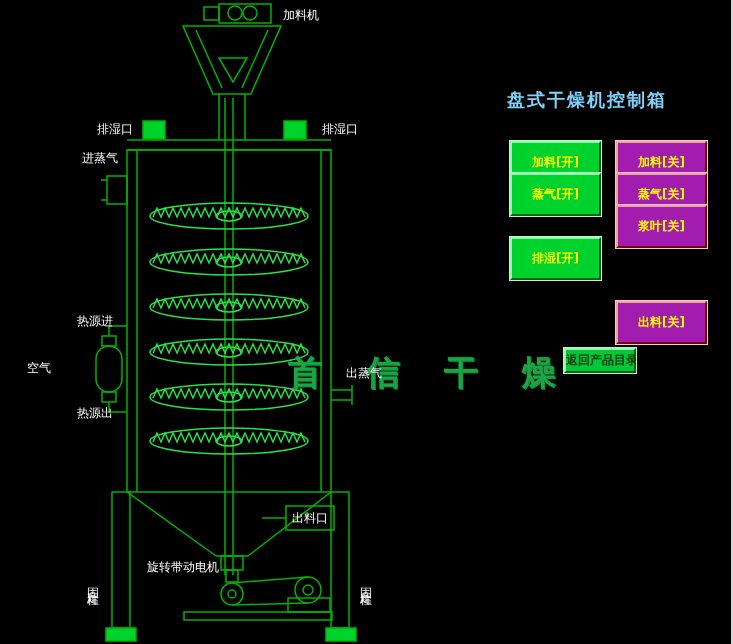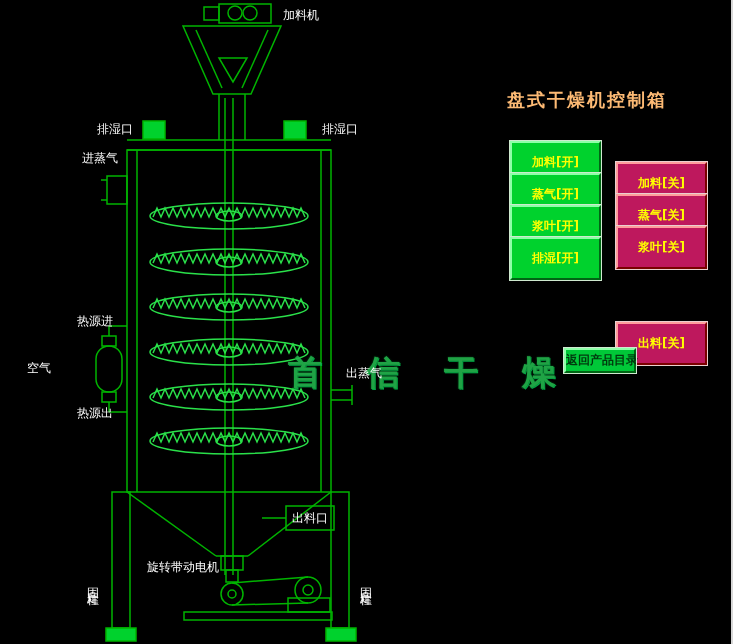--- a/index.html
+++ b/index.html
@@ -19,38 +19,37 @@
   .watermark{
     position:absolute;left:288px;top:350px;z-index:3;
     font-size:34px;font-weight:bold;color:#23b54d;opacity:0.9;
     letter-spacing:44px;white-space:nowrap;
     text-shadow:0 0 2px #0a6e2a, 1px 1px 0 #0c5;
   }
   .panel{position:absolute;left:0;top:0;width:733px;height:644px;z-index:5;pointer-events:none;}
   .panel *{pointer-events:auto;}
   .panel-title{
     position:absolute;left:507px;top:88px;width:210px;
-    color:#fdba74;font-size:18px;font-weight:bold;letter-spacing:2px;white-space:nowrap;
+    color:#7dd3fc;font-size:18px;font-weight:bold;letter-spacing:2px;white-space:nowrap;
   }
   .btn{
     position:absolute;width:91px;height:43px;
     font-family:"DejaVu Sans","Liberation Sans",sans-serif;
     font-size:12px;font-weight:bold;color:#ffff00;
     cursor:pointer;padding:0;white-space:nowrap;
   }
   .btn.on{
     left:510px;background:#00d22d;
     border:2px solid;border-color:#8effa8 #006614 #006614 #8effa8;
     outline:1px solid #cfe9cf;
   }
   .btn.off{
-    left:616px;background:#be185d;
+    left:616px;background:#a21caf;
     border:2px solid;border-color:#ff9c9c #7a0000 #7a0000 #ff9c9c;
     outline:1px solid #e9cfcf;
-    margin-top:21px;
   }
   .btn.return{
     left:564px;top:348px;width:72px;height:25px;background:#00c838;
     color:#00380e;font-weight:bold;
     border:2px solid;border-color:#8effa8 #006614 #006614 #8effa8;
     outline:1px solid #cfe9cf;
   }
   .window-edge{position:absolute;right:0;top:0;width:2px;height:644px;background:#d8d8d8;z-index:6;}
 </style>
 </head>
@@ -179,21 +178,20 @@
   <div class="lbl" style="left:292px;top:511px">出料口</div>
   <div class="lbl" style="left:147px;top:560px">旋转带动电机</div>
   <div class="vlabel" style="left:84px;top:578px">固定柱</div>
   <div class="vlabel" style="left:357px;top:578px">固定柱</div>
 
   <div class="panel">
     <div class="panel-title">盘式干燥机控制箱</div>
 
     <button class="btn on" style="top:141px">加料[开]</button>
     <button class="btn on" style="top:173px">蒸气[开]</button>
-    <button class="btn on" style="top:205px">浆叶[开]</button>
     <button class="btn on" style="top:237px">排湿[开]</button>
 
     <button class="btn off" style="top:141px">加料[关]</button>
     <button class="btn off" style="top:173px">蒸气[关]</button>
     <button class="btn off" style="top:205px">浆叶[关]</button>
     <button class="btn off" style="top:301px">出料[关]</button>
 
     <button class="btn return">返回产品目录</button>
   </div>
 

